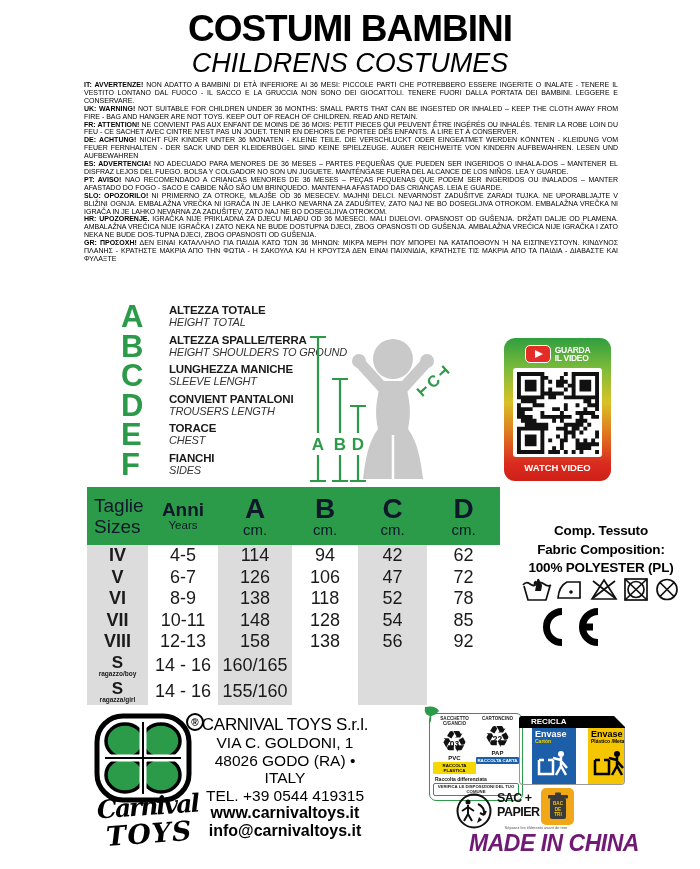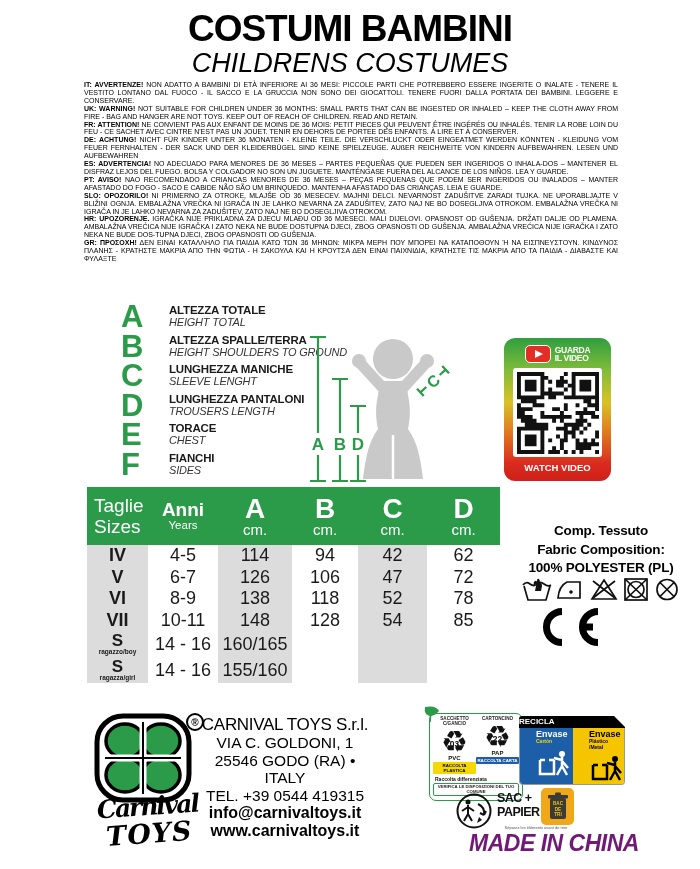--- a/index.html
+++ b/index.html
@@ -36,21 +36,21 @@
   .yt-icon { width:26px; height:18px; background:#e52d27; border-radius:5px; position:relative; border:1px solid #fff; }
   .yt-icon:after { content:""; position:absolute; left:9px; top:4px; border-left:8px solid #fff; border-top:4.5px solid transparent; border-bottom:4.5px solid transparent; }
   .qr-top-text { color:#fff; font-weight:bold; font-size:8.5px; line-height:8.5px; letter-spacing:-0.3px; }
   .qr-white { width:89px; height:89px; background:#fff; border-radius:3px; margin-top:2px; display:flex; align-items:center; justify-content:center; }
   .qr-bottom { color:#fff; font-weight:bold; font-size:9.5px; letter-spacing:0; margin-top:5px; }
 
   
   table.sizes { top:487px; left:87px; width:413px; border-collapse:collapse; table-layout:fixed; position:absolute; }
   table.sizes th, table.sizes td { padding:0; vertical-align:middle; text-align:center; }
   thead tr { background:#2b9b49; height:58px; }
-  th { color:#ffffff; font-weight:normal; }
+  th { color:#0f172a; font-weight:normal; }
   .th-taglie { text-align:left !important; padding-left:7px !important; font-size:19px; line-height:21px; }
   .th-anni .l1 { font-size:19px; font-weight:bold; line-height:18px; }
   .th-anni .l2 { font-size:11.5px; line-height:12px; }
   .th-letter .l1 { font-size:28px; font-weight:bold; line-height:26px; }
   .th-letter .l2 { font-size:15px; line-height:15px; }
   tbody tr { height:21.5px; }
   tbody tr.srow { height:26px; }
   td { font-size:18px; color:#1a1a1a; }
   td.c-size { font-weight:bold; }
   .colgray { background:#dcdcdc; }
@@ -81,24 +81,24 @@
   .eco-mat { font-size:6px; font-weight:bold; line-height:6px; margin-top:-2px; }
   .eco-tag { margin-top:1.5px; font-size:4.4px; font-weight:bold; padding:1px 0; border-radius:1px; }
   .tag-plastica { background:#f5d800; color:#000; }
   .tag-carta { background:#1d5ea8; color:#fff; }
   .eco-note1 { font-size:5px; font-weight:bold; margin-top:1.5px; padding-left:2px; }
   .eco-note2 { font-size:4.3px; font-weight:bold; border:0.8px solid #2b9b49; border-radius:2px; margin-top:1px; padding:0.5px 1px; text-align:center; color:#222; }
   .leaf { position:absolute; top:-9px; left:-8px; }
 
   
   .recicla { top:716px; left:519px; width:106px; height:71px; }
-  .recicla-head { position:relative; background:#000; color:#fff; font-size:8px; font-weight:bold; height:12px; line-height:12px; padding-left:0; border-radius:3px 0 0 0; }
+  .recicla-head { position:relative; background:#000; color:#fff; font-size:8px; font-weight:bold; height:12px; line-height:12px; padding-left:12px; border-radius:3px 0 0 0; }
   .recicla-fold { position:absolute; right:0; top:0; width:0; height:0; border-left:11px solid transparent; border-top:11px solid #fff; }
   .recicla-body { display:flex; height:57px; border:1px solid #999; border-top:none; border-radius:0 0 4px 4px; overflow:hidden; }
-  .panel { width:53px; padding:2px 16px; }
+  .panel { width:53px; padding:2px 3px;margin-left:12px; }
   .panel-blue { background:#1d5ea8; color:#fff; }
   .panel-yellow { background:#f5c500; color:#000; }
   .panel .env { font-size:9px; font-weight:bold; line-height:9px; }
   .panel .sub { font-size:5px; font-weight:bold; line-height:5.5px; }
   .panel-blue .sub { color:#f5d800; }
 
   
   .triman { top:792px; left:455px; }
   .sac-box { top:792px; left:497px; width:44px; text-align:left; font-size:12.5px; font-weight:bold; line-height:13.5px; letter-spacing:-0.5px; }
   .bin-box { top:788px; left:541px; width:33px; height:37px; background:#f0a818; border-radius:5px; display:flex; align-items:center; justify-content:center; }
@@ -143,21 +143,21 @@
     <div class="measure-row">
       <div class="measure-letter">C</div>
       <div class="measure-labels">
           <div class="measure-it">LUNGHEZZA MANICHE</div>
           <div class="measure-en">SLEEVE LENGHT</div>
         </div>
     </div>
     <div class="measure-row">
       <div class="measure-letter">D</div>
       <div class="measure-labels">
-          <div class="measure-it">LUNGHEZZA PANTALONI</div>
+          <div class="measure-it">CONVIENT PANTALONI</div>
           <div class="measure-en">TROUSERS LENGTH</div>
         </div>
     </div>
     <div class="measure-row">
       <div class="measure-letter">E</div>
       <div class="measure-labels">
           <div class="measure-it">TORACE</div>
           <div class="measure-en">CHEST</div>
         </div>
     </div>
@@ -277,20 +277,28 @@
         <td>78</td>
       </tr>
       <tr>
         <td class="c-size colgray">VII</td>
         <td>10-11</td>
         <td class="colgray">148</td>
         <td>128</td>
         <td class="colgray">54</td>
         <td>85</td>
       </tr>
+      <tr>
+        <td class="c-size colgray">VIII</td>
+        <td>12-13</td>
+        <td class="colgray">158</td>
+        <td>138</td>
+        <td class="colgray">56</td>
+        <td>92</td>
+      </tr>
       <tr class="srow">
         <td class="colgray">
             <div class="s-main">S</div>
             <div class="s-sub">ragazzo/boy</div>
           </td>
         <td>14 - 16</td>
         <td class="colgray">160/165</td>
         <td></td>
         <td class="colgray"></td>
         <td></td>
@@ -368,24 +376,24 @@
     <text x="106" y="14" text-anchor="middle" font-size="10" font-weight="bold" font-family="Liberation Sans, sans-serif">®</text>
   </svg>
   <div class="abs logo-script">
     <div>Carnival</div>
     <div class="logo-toys">TOYS</div>
   </div>
 
   <div class="abs address">
     <div class="addr-name">CARNIVAL TOYS S.r.l.</div>
     <div class="addr-line">VIA C. GOLDONI, 1</div>
-    <div class="addr-line">25546 GODO (RA) • ITALY</div>
+    <div class="addr-line">48026 GODO (RA) • ITALY</div>
     <div class="addr-line">TEL. +39 0544 419315</div>
+    <div class="addr-line addr-bold">www.carnivaltoys.it</div>
     <div class="addr-line addr-bold">info@carnivaltoys.it</div>
-    <div class="addr-line addr-bold">www.carnivaltoys.it</div>
   </div>
 
   <div class="abs ecobox">
     <svg class="leaf" width="20" height="18" viewBox="0 0 20 18">
       <path d="M3,2 Q14,0 17,6 Q10,14 4,9 Q2,6 3,2 Z" fill="#2b9b49"></path>
       <path d="M8,9 Q9,13 8,17" stroke="#2b9b49" stroke-width="1.5" fill="none"></path>
     </svg>
     <div class="eco-cols">
       <div class="eco-col">
         <div class="eco-title">SACCHETTO C/GANCIO</div>

